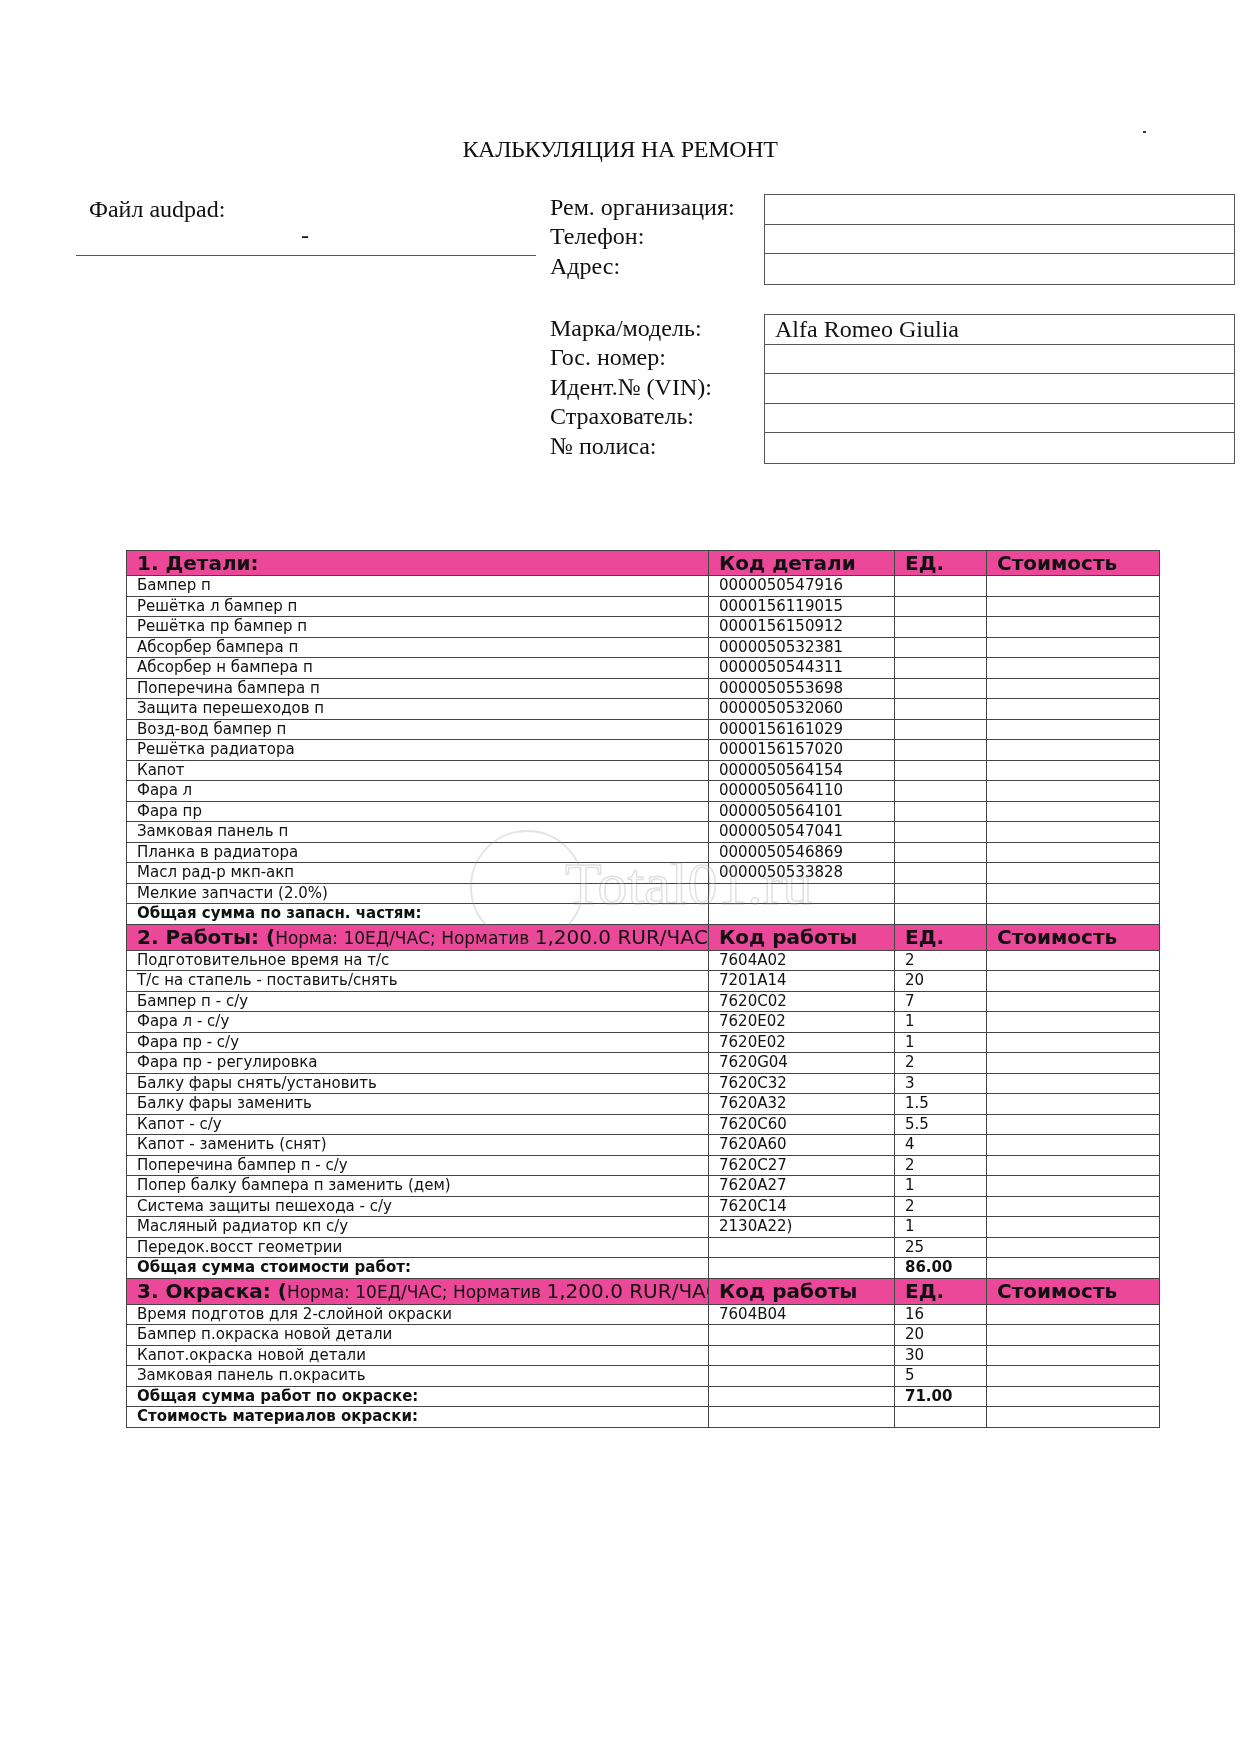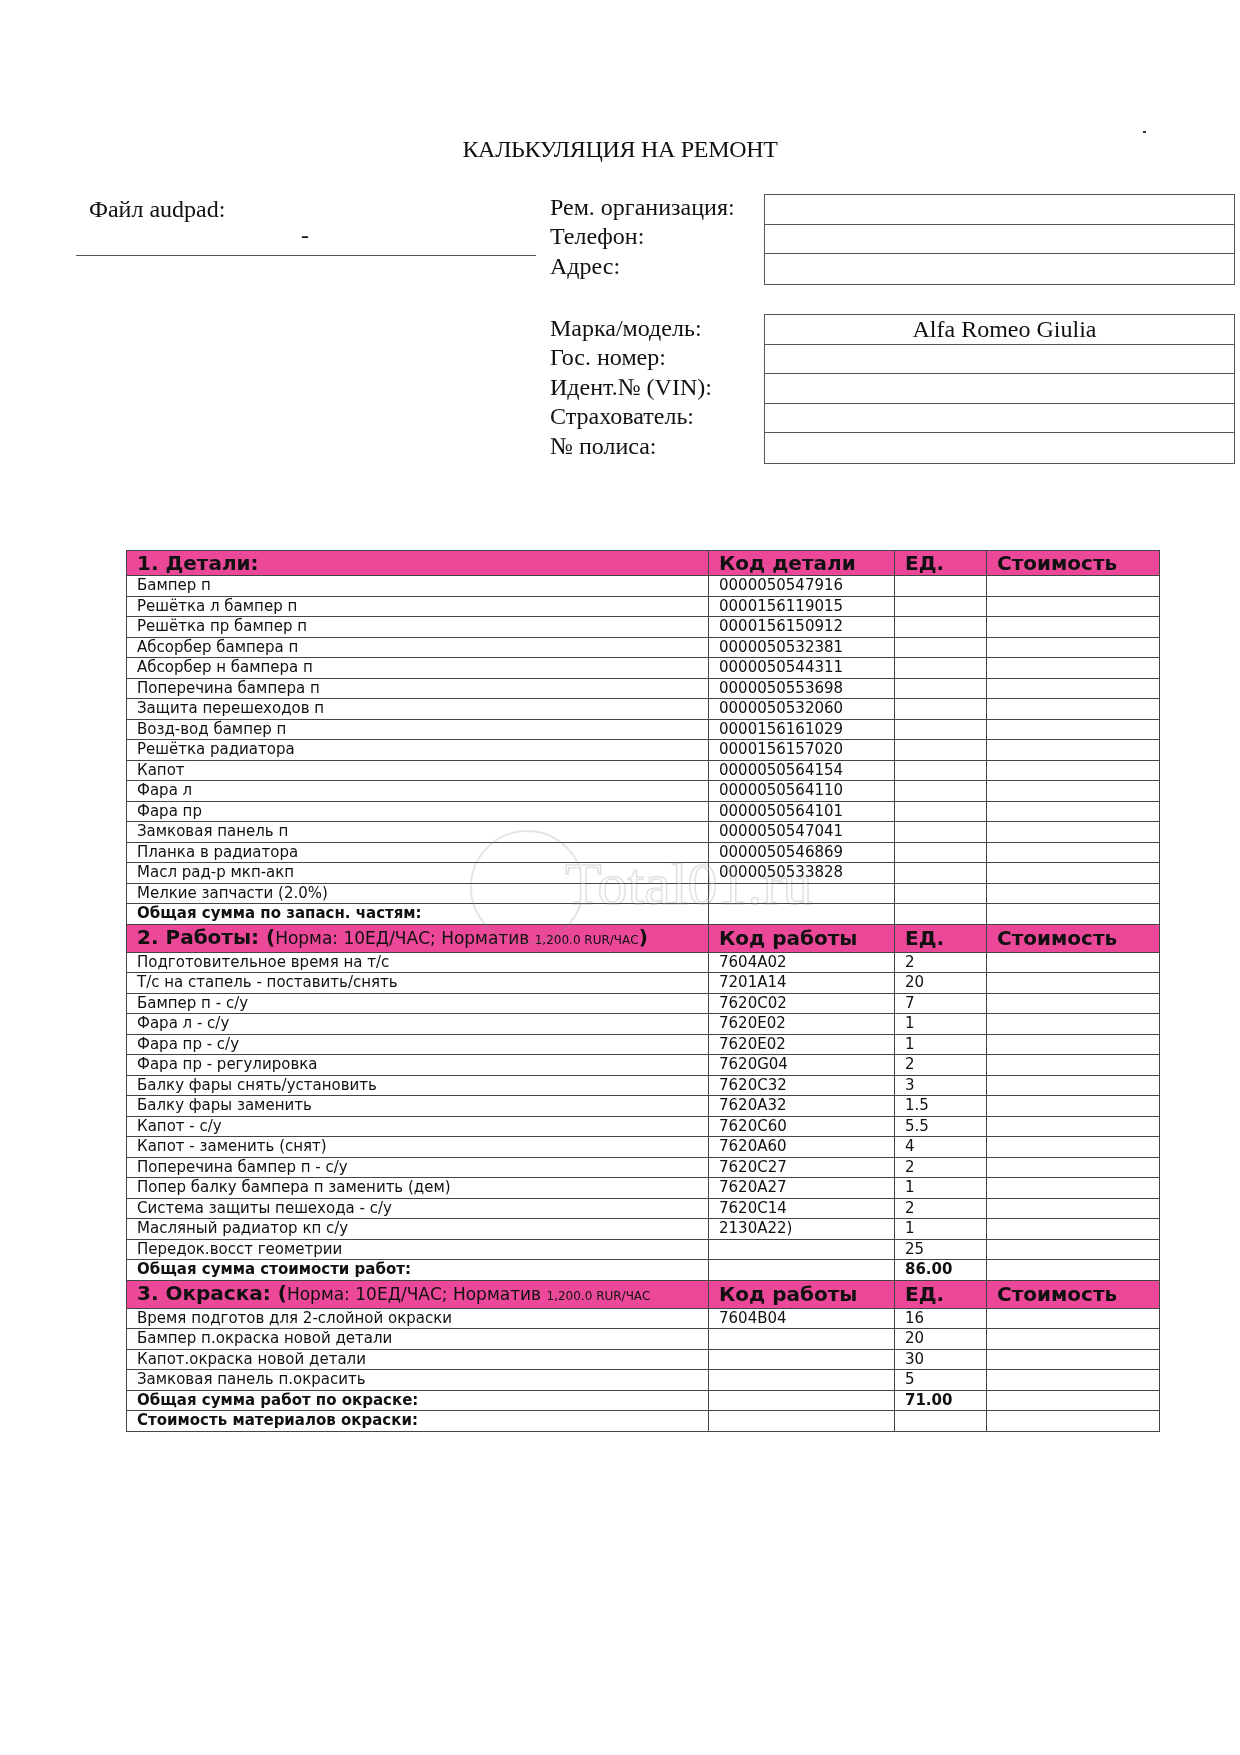--- a/index.html
+++ b/index.html
@@ -1,32 +1,32 @@
 <!DOCTYPE html>
 <html><head>
 <meta charset="utf-8">
 <style>
   html, body { margin:0; padding:0; background:#ffffff; }
   body { width:1240px; height:1755px; position:relative; overflow:hidden; color:#111; }
-  .serif { font-family: "Liberation Serif", "DejaVu Serif", serif; text-align: center; }
+  .serif { font-family: "Liberation Serif", "DejaVu Serif", serif; }
   .sans { font-family: "DejaVu Sans", "Liberation Sans", sans-serif; }
   #title { position:absolute; top:136px; left:0; width:1240px; text-align:center; font-size:24px; letter-spacing:-0.3px; }
   #corner-dot { position:absolute; top:131px; left:1143px; width:3px; height:2px; background:#333; }
   #file-label { position:absolute; top:196px; left:89px; font-size:24px; }
   #file-dash { position:absolute; top:222px; left:301px; font-size:24px; }
   #file-line { position:absolute; top:255px; left:76px; width:460px; height:0; border-top:1.5px solid #555; }
   .lbl { position:absolute; left:550px; font-size:24px; line-height:29px; }
   .box { position:absolute; left:764px; width:471px; border:1.5px solid #555; box-sizing:border-box; }
   .box .cell { height:29.5px; border-bottom:1.5px solid #555; box-sizing:border-box; font-size:24px; line-height:28px; padding-left:10px; }
   .box .cell:last-child { border-bottom:none; }
   #calc { position:absolute; top:550px; left:126px; width:1033px; border-collapse:collapse; table-layout:fixed; }
   #calc td { border:1.5px solid #444; padding:0 0 0 10px; height:19.5px; font-size:15px; line-height:19px; white-space:nowrap; overflow:hidden; vertical-align:middle; }
   #calc tr.hdr td { background:#ec4899; font-size:20px; font-weight:bold; height:24px; line-height:24px; }
   #calc tr.hdr td .norm { font-weight:normal; font-size:17px; }
-  #calc tr.hdr td .norm .big { font-size:12px; }
+  #calc tr.hdr td .norm .big { font-size:20px; }
   #calc tr.tot td { font-weight:bold; }
   #calc tr.grand td { background:#ebebeb; font-weight:bold; font-size:20px; height:24px; }
   #watermark { position:absolute; top:830px; left:470px; width:300px; height:110px; pointer-events:none; opacity:0.22; }
   #watermark .ring { position:absolute; left:0; top:0; width:110px; height:110px; border:2px solid #888; border-radius:50%; }
   #watermark .txt { position:absolute; left:95px; top:20px; font-size:60px; color:#fff; -webkit-text-stroke:1.5px #777; font-family:"Liberation Serif", serif; }
 </style>
 </head>
 <body>
 
 <div id="title" class="serif">КАЛЬКУЛЯЦИЯ НА РЕМОНТ</div>

